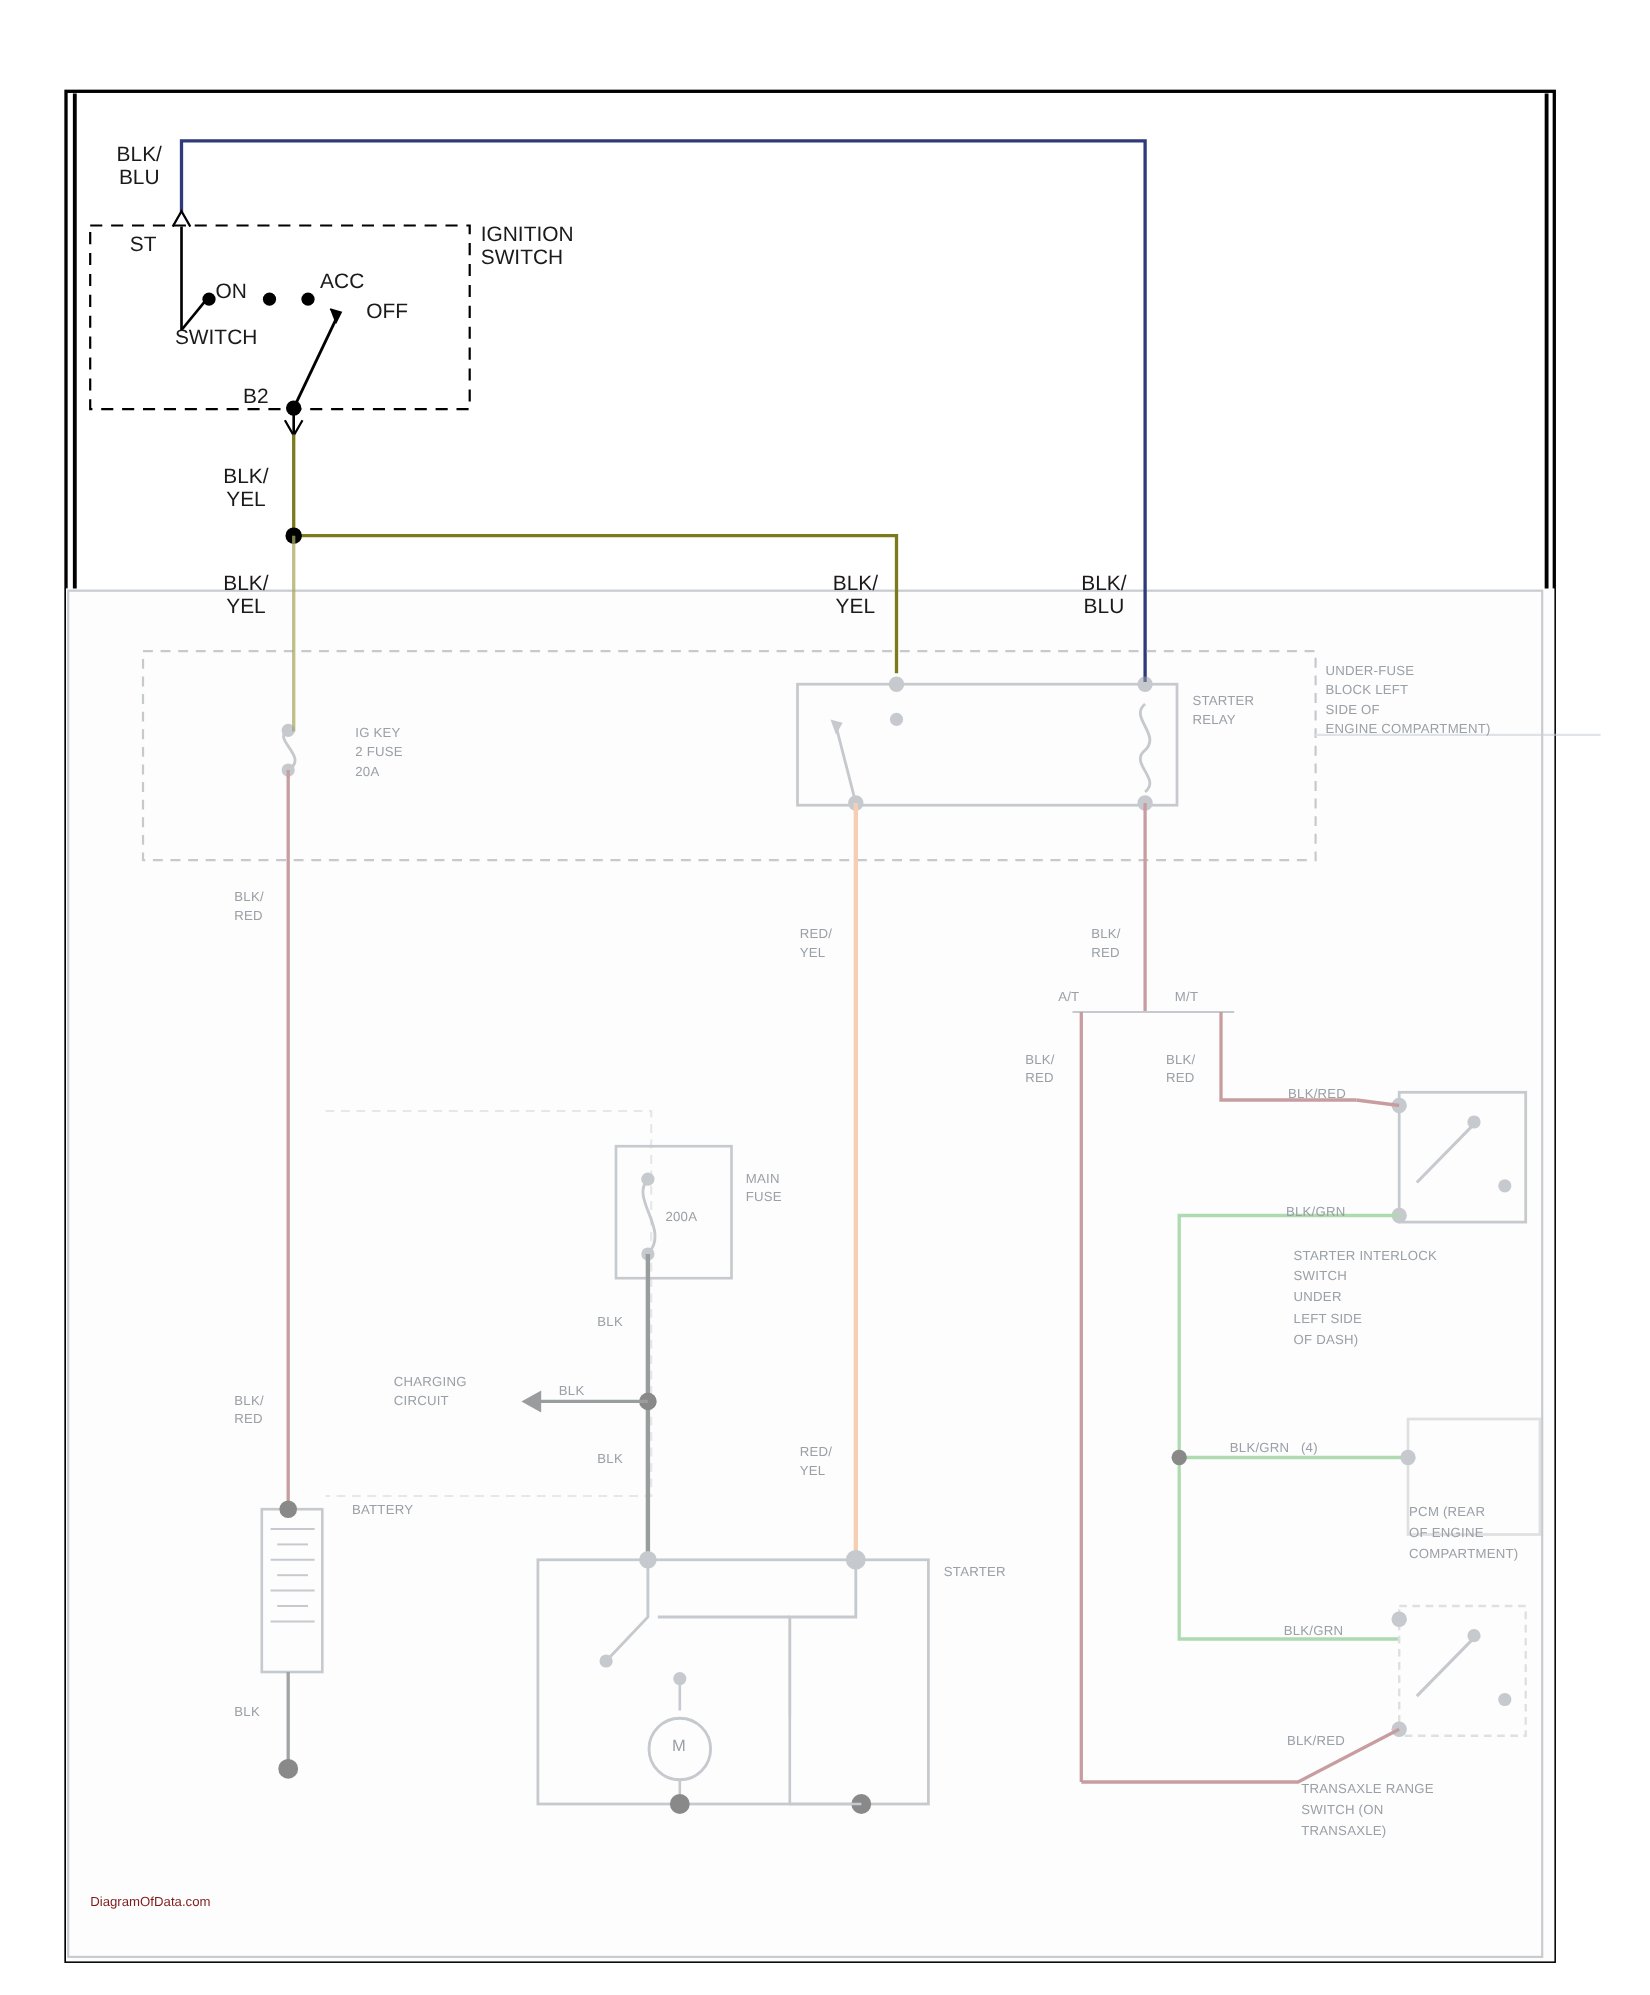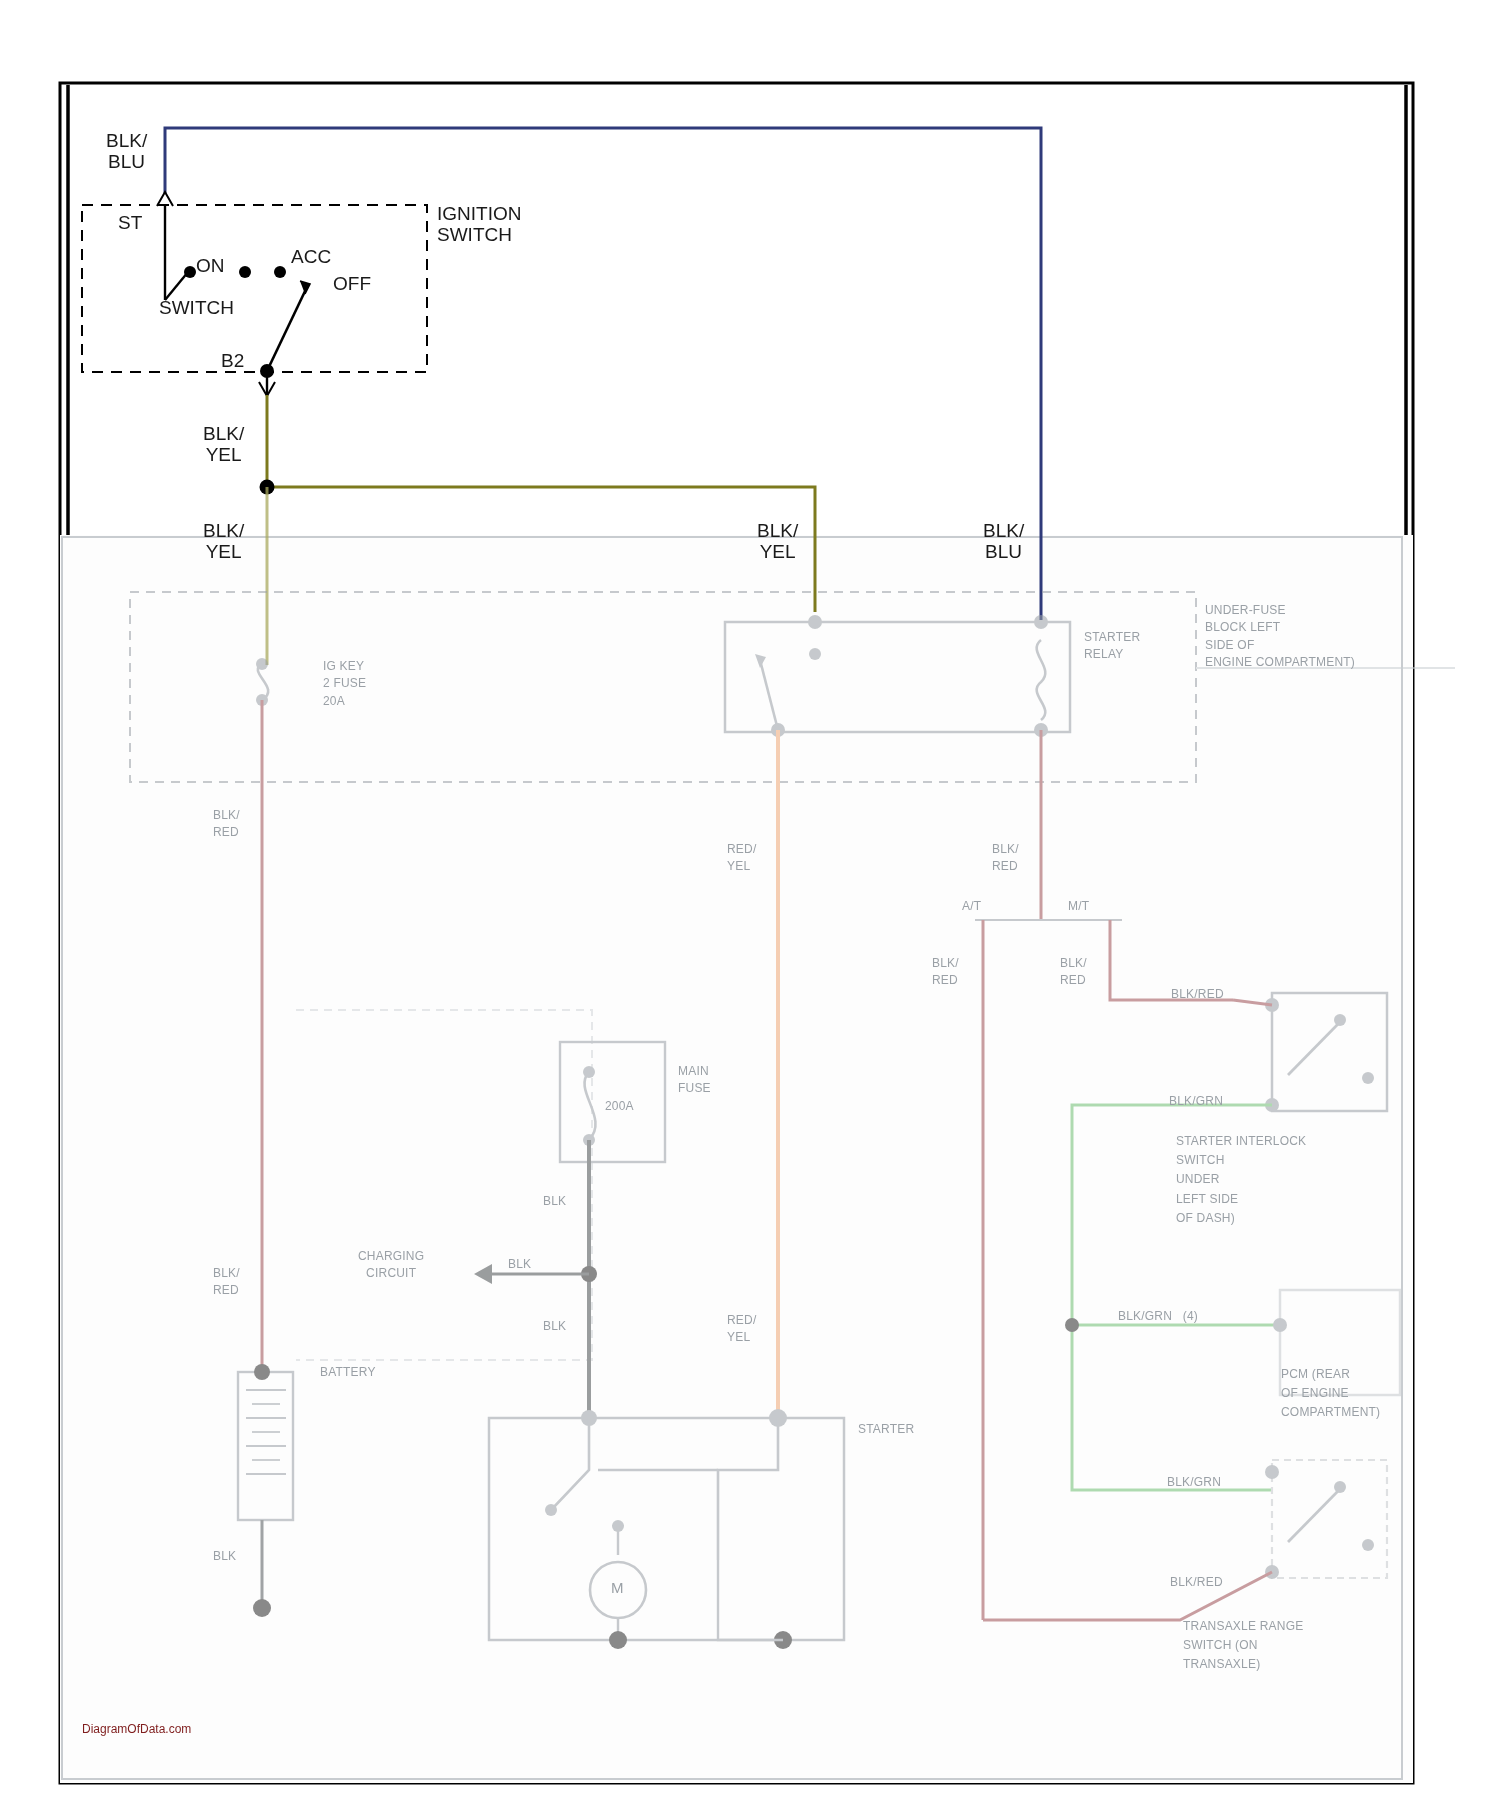--- a/index.html
+++ b/index.html
@@ -250,21 +250,21 @@
 TRANSAXLE)</div>
   <div class="lbl faded" style="left:213px; top:1265px; line-height:1.45;">BLK/
 RED</div>
   <div class="lbl faded" style="left:296px; top:1366px;margin-left:24px;">BATTERY</div>
   <div class="lbl faded" style="left:213px; top:1550px;">BLK</div>
   <div class="lbl faded" style="left:678px; top:1063px; line-height:1.45;">MAIN
 FUSE</div>
   <div class="lbl faded" style="left:605px; top:1100px;">200A</div>
   <div class="lbl faded" style="left:543px; top:1195px;">BLK</div>
   <div class="lbl faded" style="left:543px; top:1320px;">BLK</div>
-  <div class="lbl faded" style="left:358px; top:1248px; line-height:1.45;text-align:center;">CHARGING
+  <div class="lbl faded" style="left:358px; top:1248px; line-height:1.45;">CHARGING
 CIRCUIT</div>
   <div class="lbl faded" style="left:508px; top:1258px;">BLK</div>
   <div class="lbl faded" style="left:858px; top:1423px;">STARTER</div>
   <div class="lbl faded" style="left:727px; top:1312px; line-height:1.45;">RED/
 YEL</div>
   <div class="lbl faded" style="left:611px; top:1580px; font-size:15px;">M</div>
 
   <div class="lbl watermark" style="left:82px; top:1723px;">DiagramOfData.com</div>
 
 </div>

